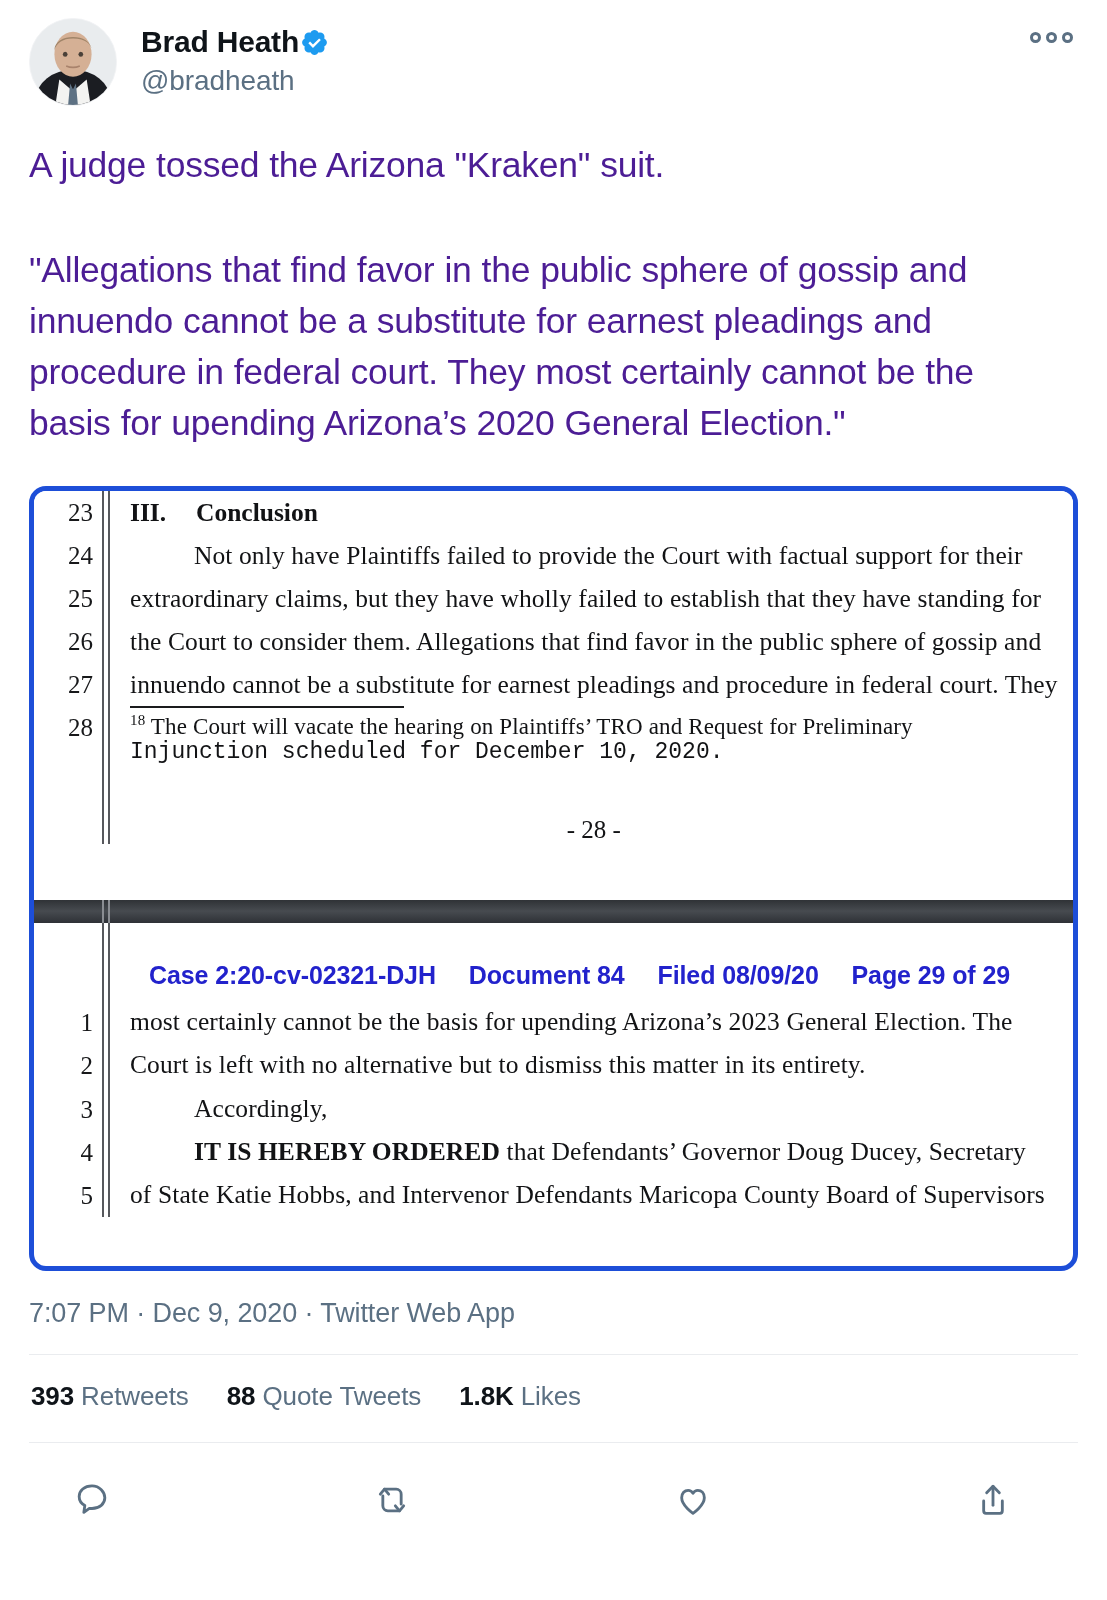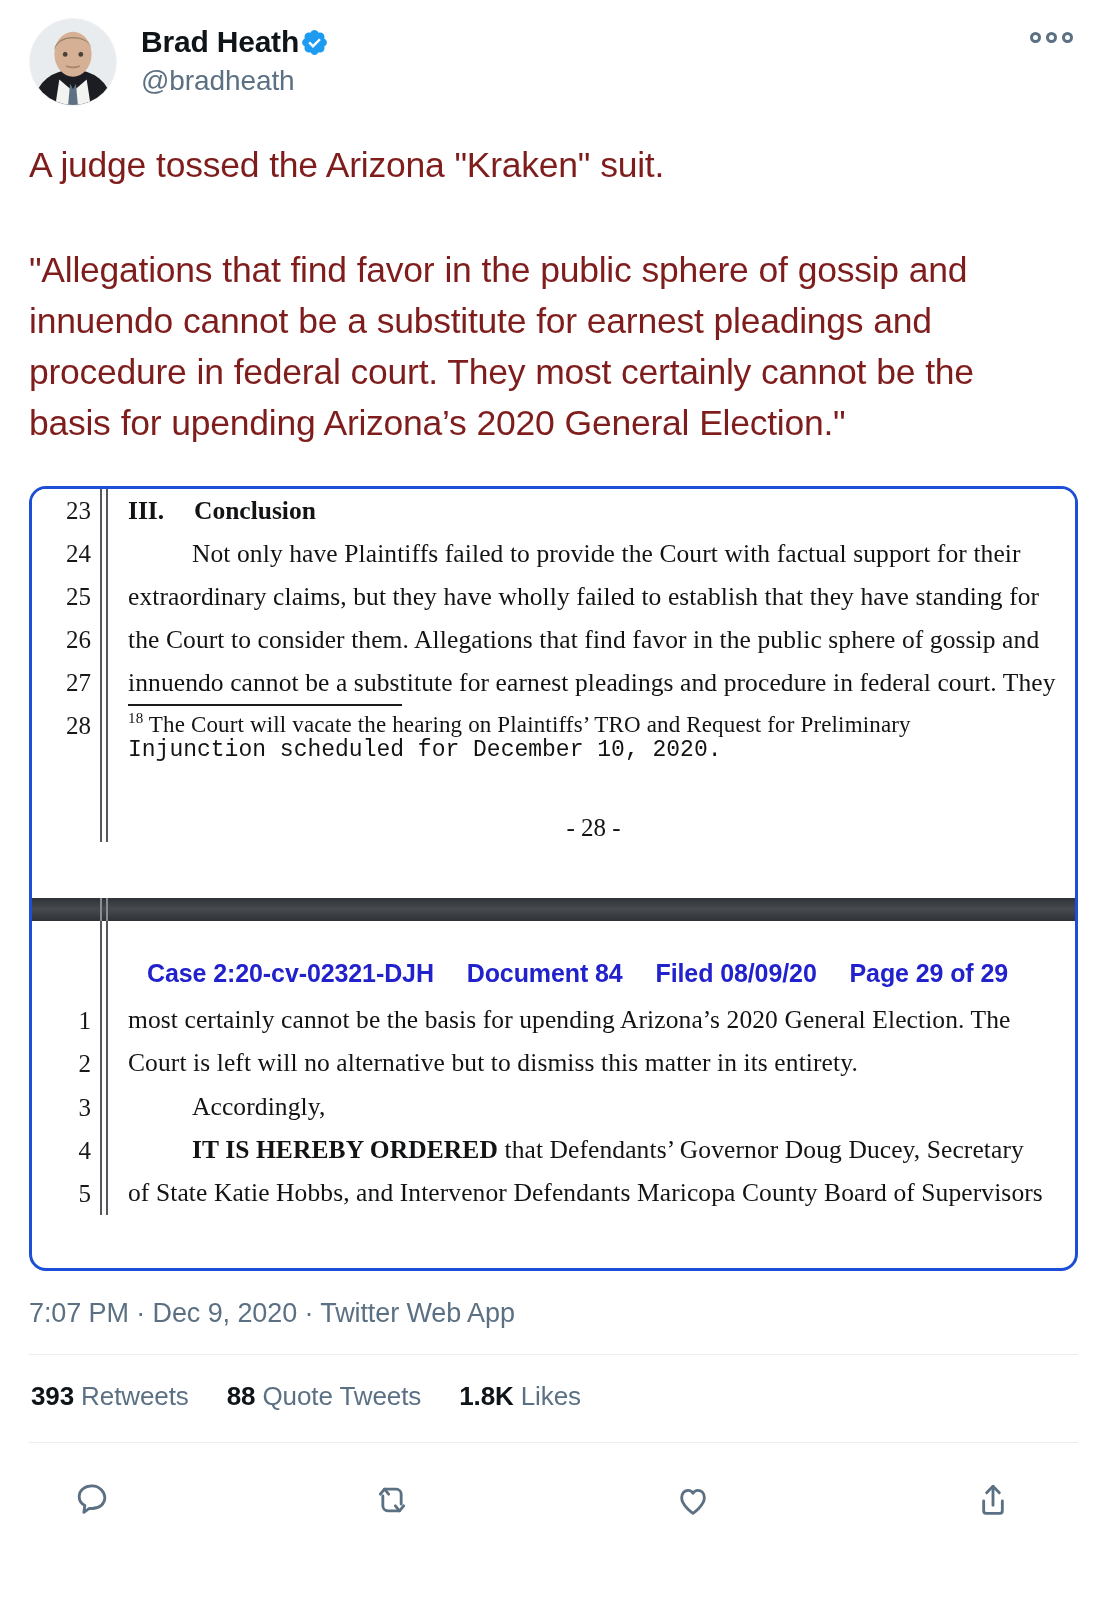--- a/index.html
+++ b/index.html
@@ -83,31 +83,31 @@
     border-radius: 50%;
     border: 3px solid #5b7083;
     display: block;
   }
 
   
   .tweet-text {
     margin-top: 22px;
     font-size: 35.5px;
     line-height: 1.44;
-    color: #7f1d1d;
+    color: #4c1d95;
     letter-spacing: -0.25px;
     word-spacing: 0.4px;
     padding-right: 40px;
   }
   .tweet-text .para + .para { margin-top: 54px; }
 
   
   .doc-image {
     margin-top: 36px;
-    border: 3px solid #1d4ed8;
+    border: 5px solid #1d4ed8;
     border-radius: 17px;
     overflow: hidden;
     background: #ffffff;
     height: 785px;
     position: relative;
   }
   .doc-page {
     position: relative;
     display: flex;
     background: #fff;
@@ -352,22 +352,22 @@
         <div>5</div>
       </div>
       <div class="rules"></div>
       <div class="doccontent">
         <div class="case-caption">
           <span>Case 2:20-cv-02321-DJH</span>
           <span>Document 84</span>
           <span>Filed 08/09/20</span>
           <span>Page 29 of 29</span>
         </div>
-        <div class="docline justified">most certainly cannot be the basis for upending Arizona’s 2020 General Election.   The</div>
-        <div class="docline justified">Court is left will no alternative but to dismiss this matter in its entirety.</div>
+        <div class="docline justified">most certainly cannot be the basis for upending Arizona’s 2023 General Election.   The</div>
+        <div class="docline justified">Court is left with no alternative but to dismiss this matter in its entirety.</div>
         <div class="docline justified" style="text-indent:64px">Accordingly,</div>
         <div class="docline justified" style="text-indent:64px"><b>IT IS HEREBY ORDERED</b><span> that Defendants’ Governor Doug Ducey, Secretary</span></div>
         <div class="docline justified">of State Katie Hobbs, and Intervenor Defendants Maricopa County Board of Supervisors</div>
       </div>
     </div>
   </div>
 
   <div class="timestamp">7:07 PM · Dec 9, 2020 · Twitter Web App</div>
 
   <div class="divider"></div>

